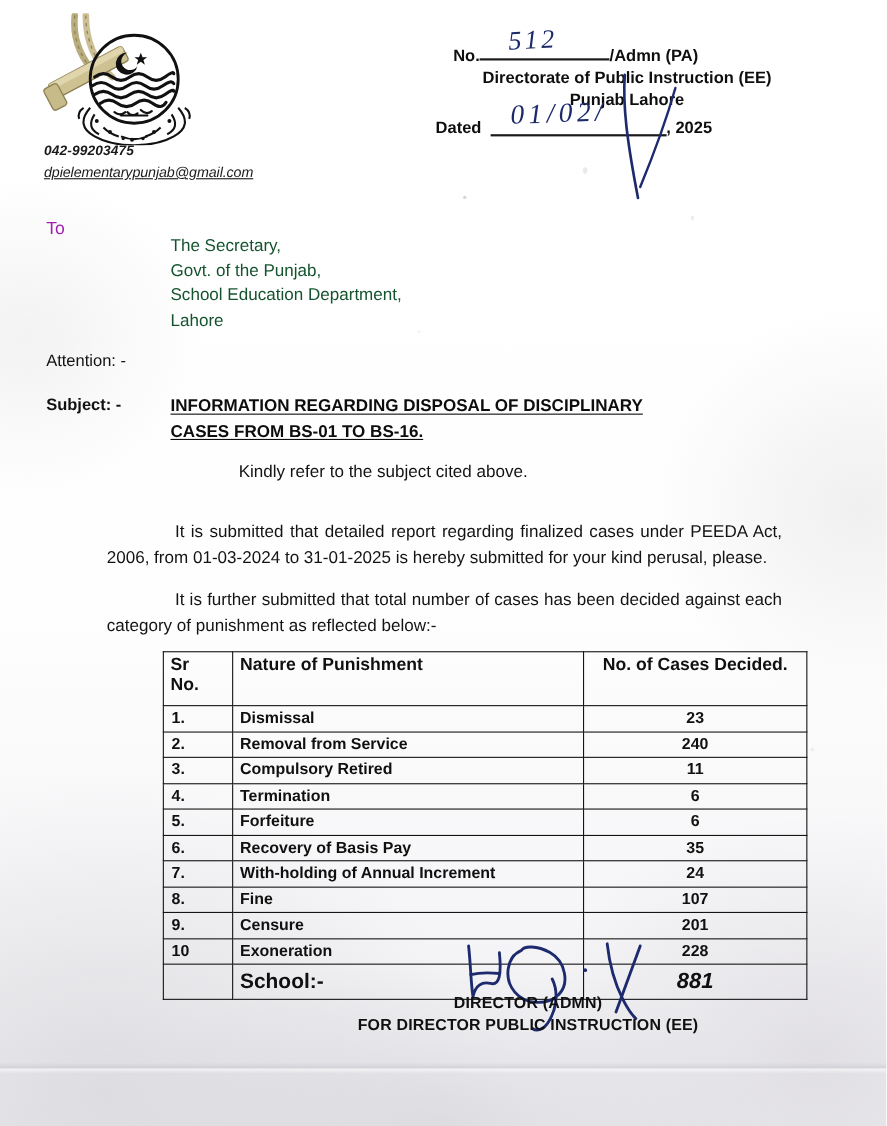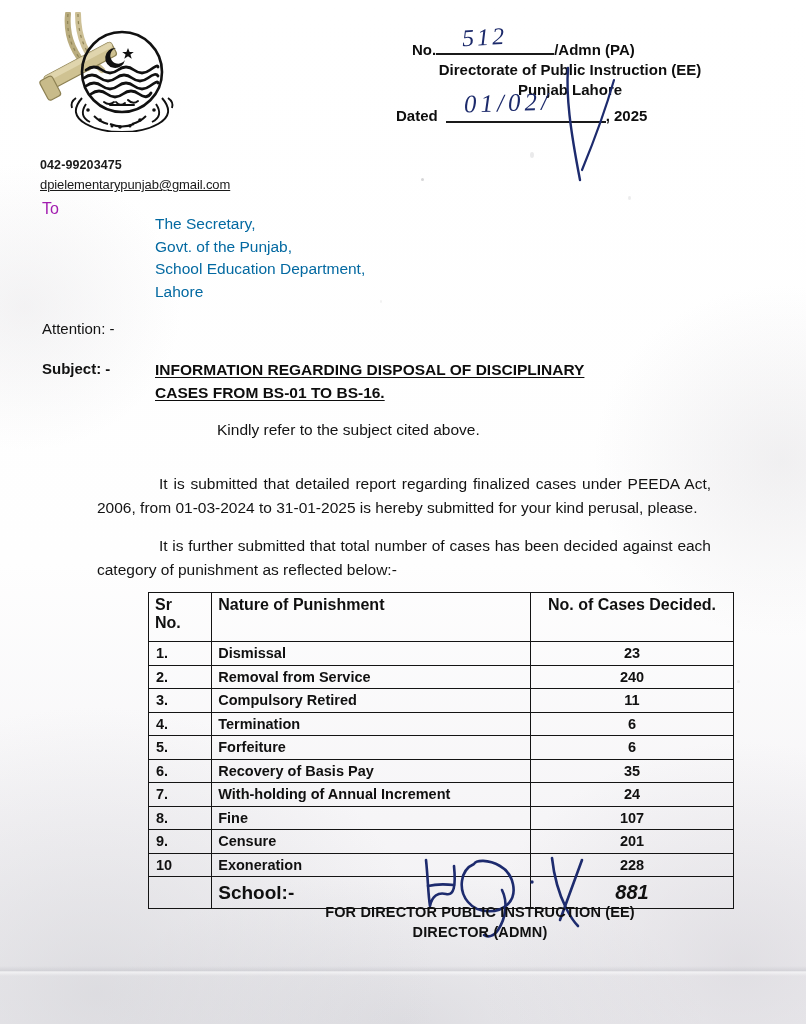--- a/index.html
+++ b/index.html
@@ -50,26 +50,27 @@
   .emblem-wrap {
     position: absolute;
     left: 16px;
     top: 12px;
     width: 180px;
     height: 120px;
   }
   .contact-block {
     position: absolute;
     left: 40px;
-    top: 156px;
+    top: 128px;
     font-size: 12.5px;
     font-weight: bold;
     letter-spacing: 0.1px;
     line-height: 19px;
     color: #1a1a1a;
+    font-style: italic;
   }
   .contact-email {
     text-decoration: underline;
     font-weight: normal;
     font-size: 13px;
     letter-spacing: -0.1px;
   }
 
   .hdr-right {
     position: absolute;
@@ -122,21 +123,21 @@
     top: 200px;
     font-size: 16px;
     color: #a21caf;
   }
   .addressee {
     position: absolute;
     left: 155px;
     top: 213px;
     font-size: 15.5px;
     line-height: 22.5px;
-    color: #0369a1;
+    color: #14532d;
   }
 
   .row-label {
     position: absolute;
     font-size: 15px;
     color: #121212;
   }
   .row-value {
     position: absolute;
     font-weight: bold;
@@ -433,17 +434,17 @@
       <path d="M14 30 C22 28, 30 28, 40 29"></path>
       <path d="M60 8 C46 14, 44 34, 54 46 C64 58, 84 58, 94 48 C104 38, 100 18, 86 10 C74 3, 62 4, 60 8 Z"></path>
       <path d="M88 34 C94 46, 92 62, 84 74 C80 80, 74 82, 70 79"></path>
       <path d="M138 2 C140 20, 144 36, 152 52 C156 60, 160 66, 164 70"></path>
       <path d="M168 4 C160 26, 152 48, 146 64"></path>
     </g>
     <circle cx="118" cy="26" r="1.7" fill="#1d2b6e"></circle>
   </svg>
 
   <div class="sig-block">
+    <div>DIRECTOR (ADMN)</div>
     <div>FOR DIRECTOR PUBLIC INSTRUCTION (EE)</div>
-    <div>DIRECTOR (ADMN)</div>
   </div>
 
 </div>
 
 </body></html>

